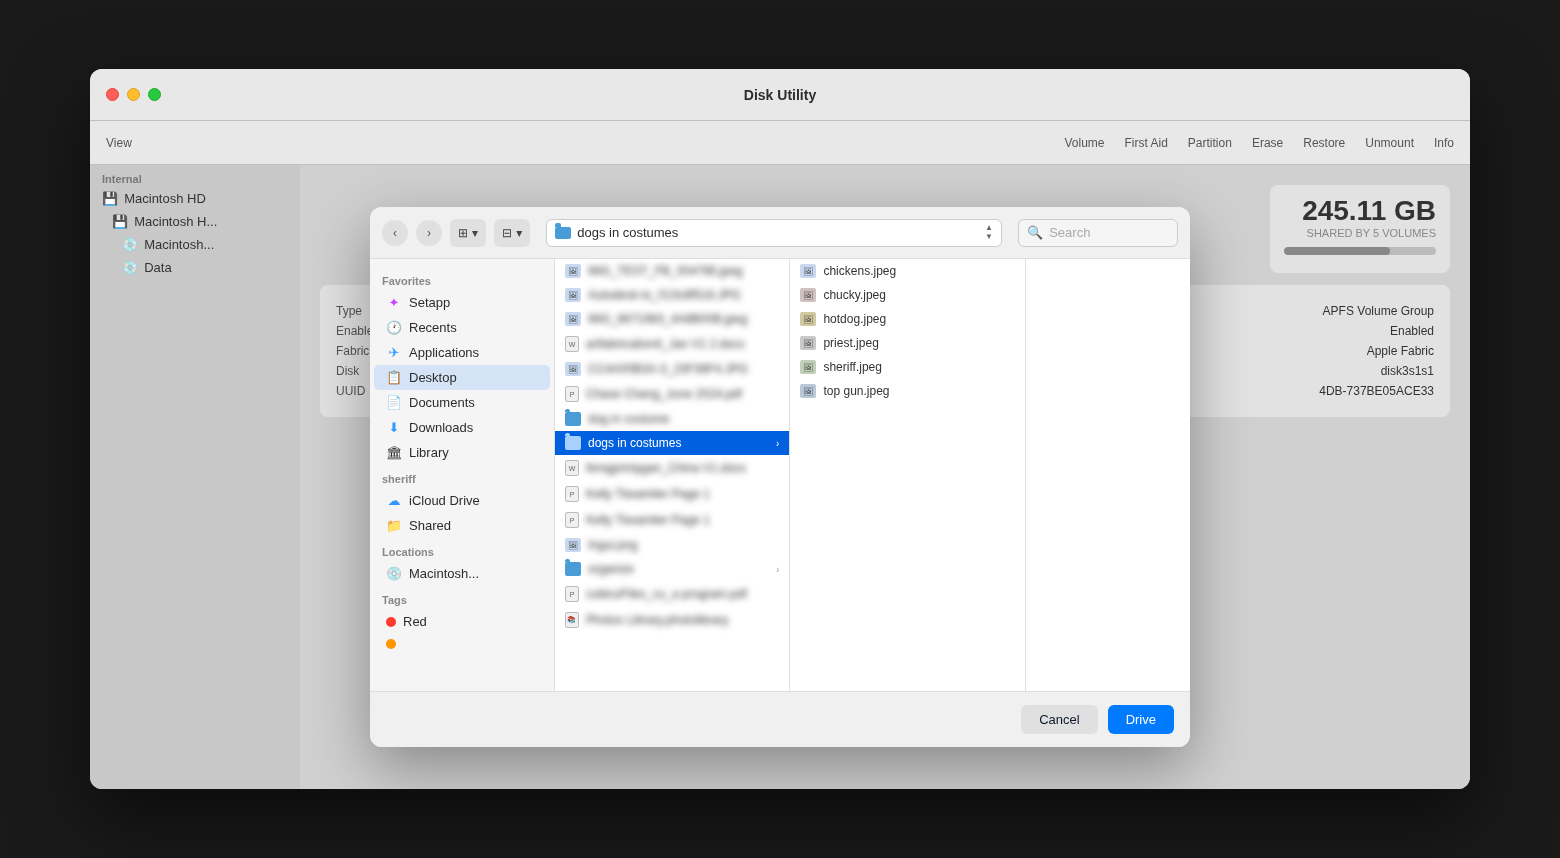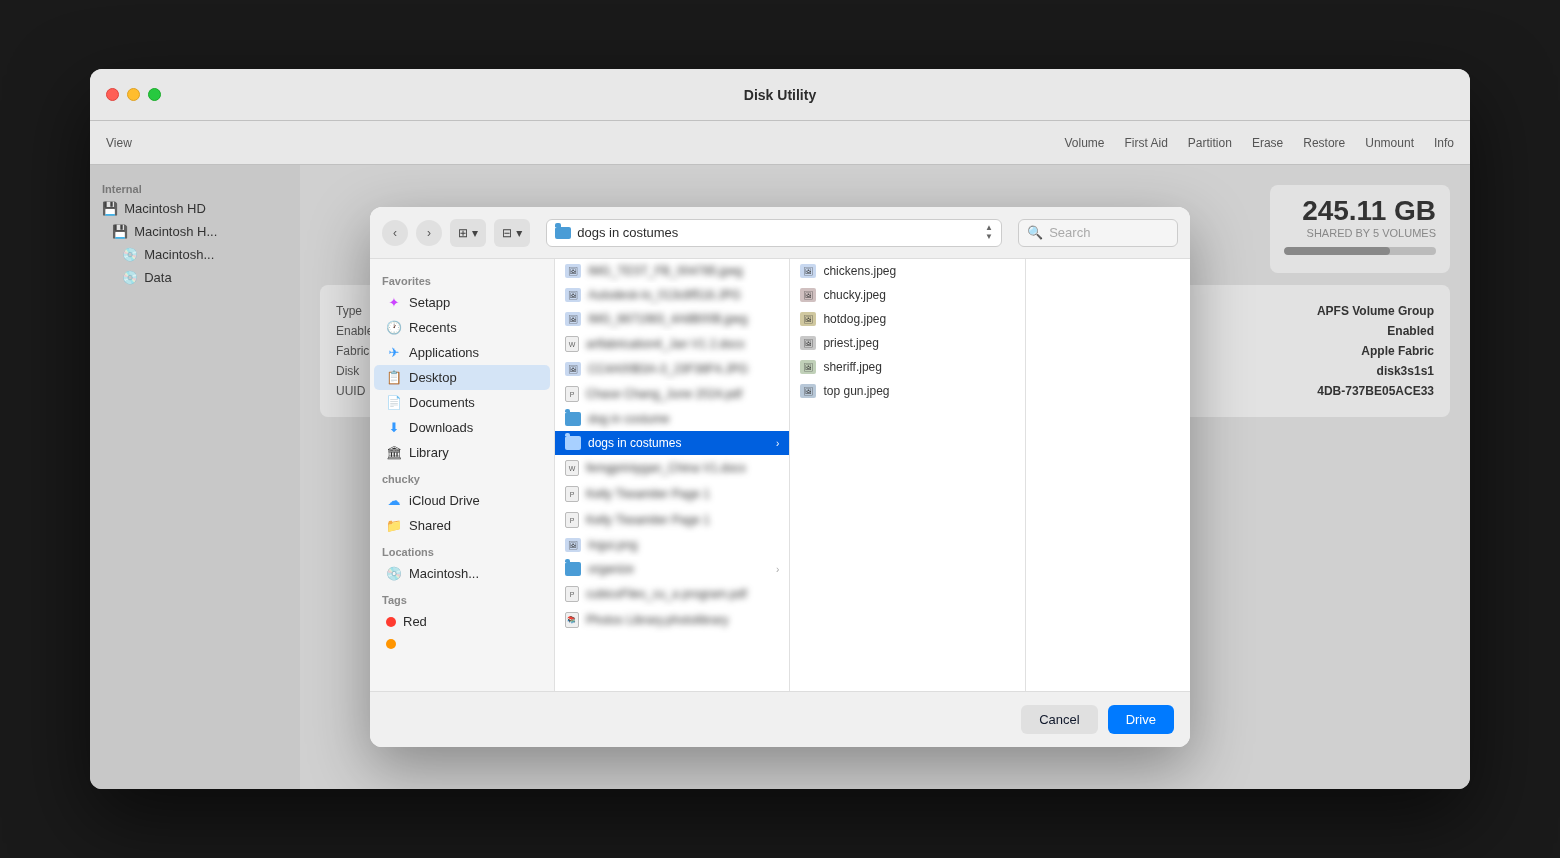--- a/index.html
+++ b/index.html
@@ -356,21 +356,21 @@
     .main-window-body {
       display: flex;
       flex: 1;
       position: relative;
       overflow: hidden;
     }
 
     .internal-sidebar {
       width: 210px;
       background: #c8c8c8;
-      padding: 12px 0;
+      padding: 2px 0;
     }
 
     .internal-section-label {
       font-size: 11px;
       color: #777;
       font-weight: 600;
       padding: 6px 12px 2px;
     }
 
     .internal-item {
@@ -400,21 +400,21 @@
 
     .detail-row {
       display: flex;
       justify-content: space-between;
       font-size: 12px;
       color: #555;
       padding: 3px 0;
     }
 
     .detail-value {
-      font-weight: 700;
+      font-weight: 400;
       color: #333;
     }
 
     .size-number {
       font-size: 28px;
       font-weight: 700;
       color: #333;
       text-align: right;
     }
 
@@ -585,21 +585,21 @@
             </div>
             <div class="dialog-sidebar-item">
               <span class="dlg-icon" style="color:#3399ff">⬇</span>
               <span>Downloads</span>
             </div>
             <div class="dialog-sidebar-item">
               <span class="dlg-icon">🏛</span>
               <span>Library</span>
             </div>
 
-            <div class="dialog-sidebar-section">chucky</div>
+            <div class="dialog-sidebar-section">sheriff</div>
 
             <div class="dialog-sidebar-item">
               <span class="dlg-icon" style="color:#3399ff">☁</span>
               <span>iCloud Drive</span>
             </div>
             <div class="dialog-sidebar-item">
               <span class="dlg-icon">📁</span>
               <span>Shared</span>
             </div>
 

